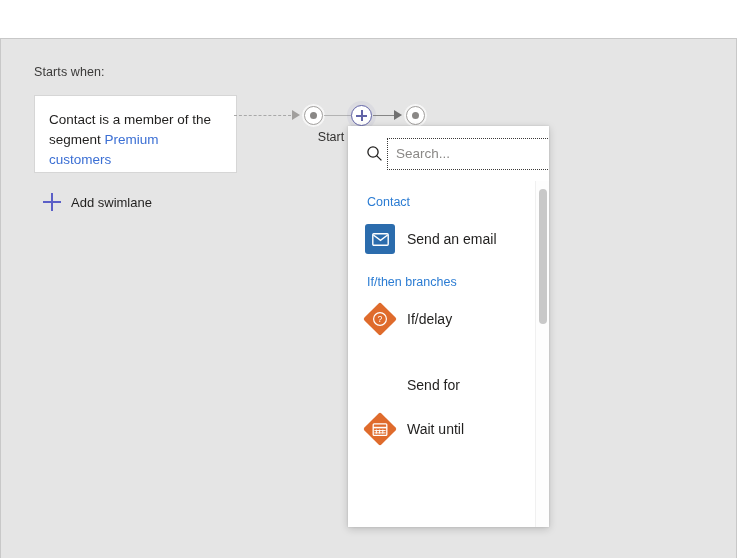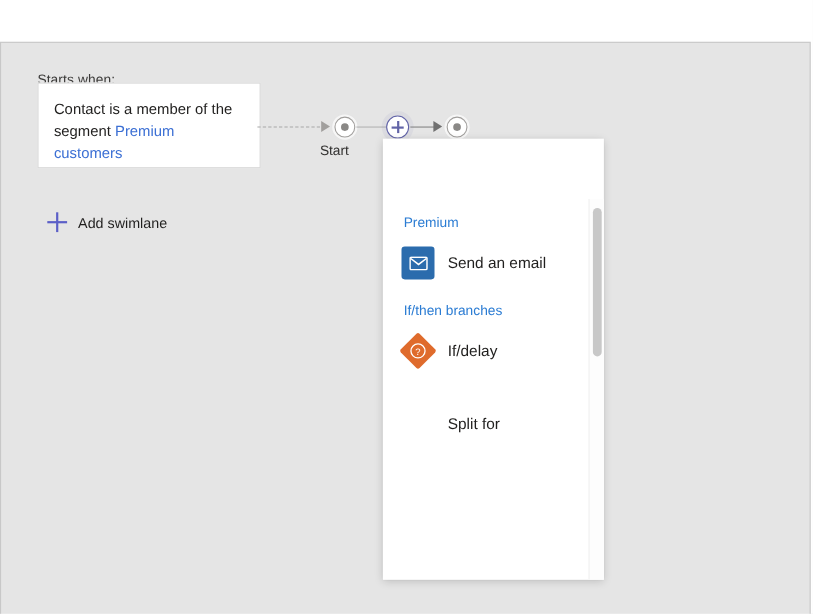--- a/index.html
+++ b/index.html
@@ -32,21 +32,21 @@
     top: 26px;
     font-size: 12.5px;
     color: #3b3a39;
     letter-spacing: 0.1px;
   }
 
   
   .trigger-card {
     position: absolute;
     left: 33px;
-    top: 36px;
+    top: 56px;
     width: 203px;
     height: 78px;
     background: #ffffff;
     border: 1px solid #d6d6d6;
     box-sizing: border-box;
     padding: 14px 14px 0 14px;
   }
   .trigger-text {
     font-size: 13.5px;
     color: #201f1e;
@@ -170,21 +170,21 @@
   .plus-halo {
     position: absolute;
     left: 113px; top: 2px;
     width: 29px; height: 29px;
     border-radius: 50%;
     background: rgba(98,100,167,0.07);
   }
 
   .start-caption {
     position: absolute;
-    left: 48px;
+    left: 75px;
     top: 31px;
     font-size: 12.5px;
     color: #323130;
     width: 44px;
     text-align: center;
   }
 
   
   .flyout {
     position: absolute;
@@ -347,26 +347,35 @@
     <div class="node-ring-outer ring-end"></div>
     <div class="node-circle node-end">
       <span class="dot"></span>
     </div>
 
     <div class="start-caption">Start</div>
   </div>
 
   <div class="flyout">
 
+    <div class="search-row">
+      <span class="search-icon-wrap">
+        <svg width="17" height="17" viewBox="0 0 17 17" aria-hidden="true">
+          <circle cx="7" cy="7" r="5.1" fill="none" stroke="#201f1e" stroke-width="1.3"></circle>
+          <line x1="10.6" y1="10.6" x2="15.4" y2="15.4" stroke="#201f1e" stroke-width="1.3"></line>
+        </svg>
+      </span>
+      <input class="search-input" type="text" placeholder="Search..." style="">
+    </div>
 
     <div class="panel-body">
 
       <div class="spacer-14"></div>
 
-      <div class="section-header">Premium</div>
+      <div class="section-header">Contact</div>
       <div class="spacer-8"></div>
       <div class="menu-item">
         <span class="icon-sq">
           <svg width="17" height="13" viewBox="0 0 17 13" aria-hidden="true">
             <rect x="0.8" y="0.8" width="15.4" height="11.4" rx="1" fill="none" stroke="#ffffff" stroke-width="1.4"></rect>
             <polyline points="1.4,2 8.5,7.4 15.6,2" fill="none" stroke="#ffffff" stroke-width="1.4"></polyline>
           </svg>
         </span>
         <span class="menu-item-label">Send an email</span>
       </div>
@@ -390,21 +399,36 @@
 
       <div class="spacer-8"></div>
       <div class="menu-item">
         <span class="icon-diamond">
           <svg width="16" height="16" viewBox="0 0 16 16" aria-hidden="true">
             <circle cx="8" cy="8" r="6.4" fill="none" stroke="#ffffff" stroke-width="1.3"></circle>
             <line x1="8" y1="8" x2="8" y2="4.2" stroke="#ffffff" stroke-width="1.3"></line>
             <line x1="8" y1="8" x2="10.8" y2="9.6" stroke="#ffffff" stroke-width="1.3"></line>
           </svg>
         </span>
-        <span class="menu-item-label">Split for</span>
+        <span class="menu-item-label">Send for</span>
+      </div>
+      <div class="menu-item">
+        <span class="icon-diamond">
+          <span class="dshape"></span>
+          <svg width="16" height="15" viewBox="0 0 16 15" aria-hidden="true">
+            <rect x="1.2" y="1.8" width="13.6" height="11.6" rx="1" fill="none" stroke="#ffffff" stroke-width="1.3"></rect>
+            <line x1="1.2" y1="5.6" x2="14.8" y2="5.6" stroke="#ffffff" stroke-width="1.6"></line>
+            <line x1="4.4" y1="7.6" x2="4.4" y2="11.6" stroke="#ffffff" stroke-width="1"></line>
+            <line x1="7.6" y1="7.6" x2="7.6" y2="11.6" stroke="#ffffff" stroke-width="1"></line>
+            <line x1="10.8" y1="7.6" x2="10.8" y2="11.6" stroke="#ffffff" stroke-width="1"></line>
+            <line x1="2.4" y1="8.6" x2="13.6" y2="8.6" stroke="#ffffff" stroke-width="1"></line>
+            <line x1="2.4" y1="10.9" x2="13.6" y2="10.9" stroke="#ffffff" stroke-width="1"></line>
+          </svg>
+        </span>
+        <span class="menu-item-label">Wait until</span>
       </div>
 
     </div>
 
     <div class="scrollbar-track">
       <div class="scrollbar-thumb" style="top: 8px; height: 135px;"></div>
     </div>
 
   </div>
 

